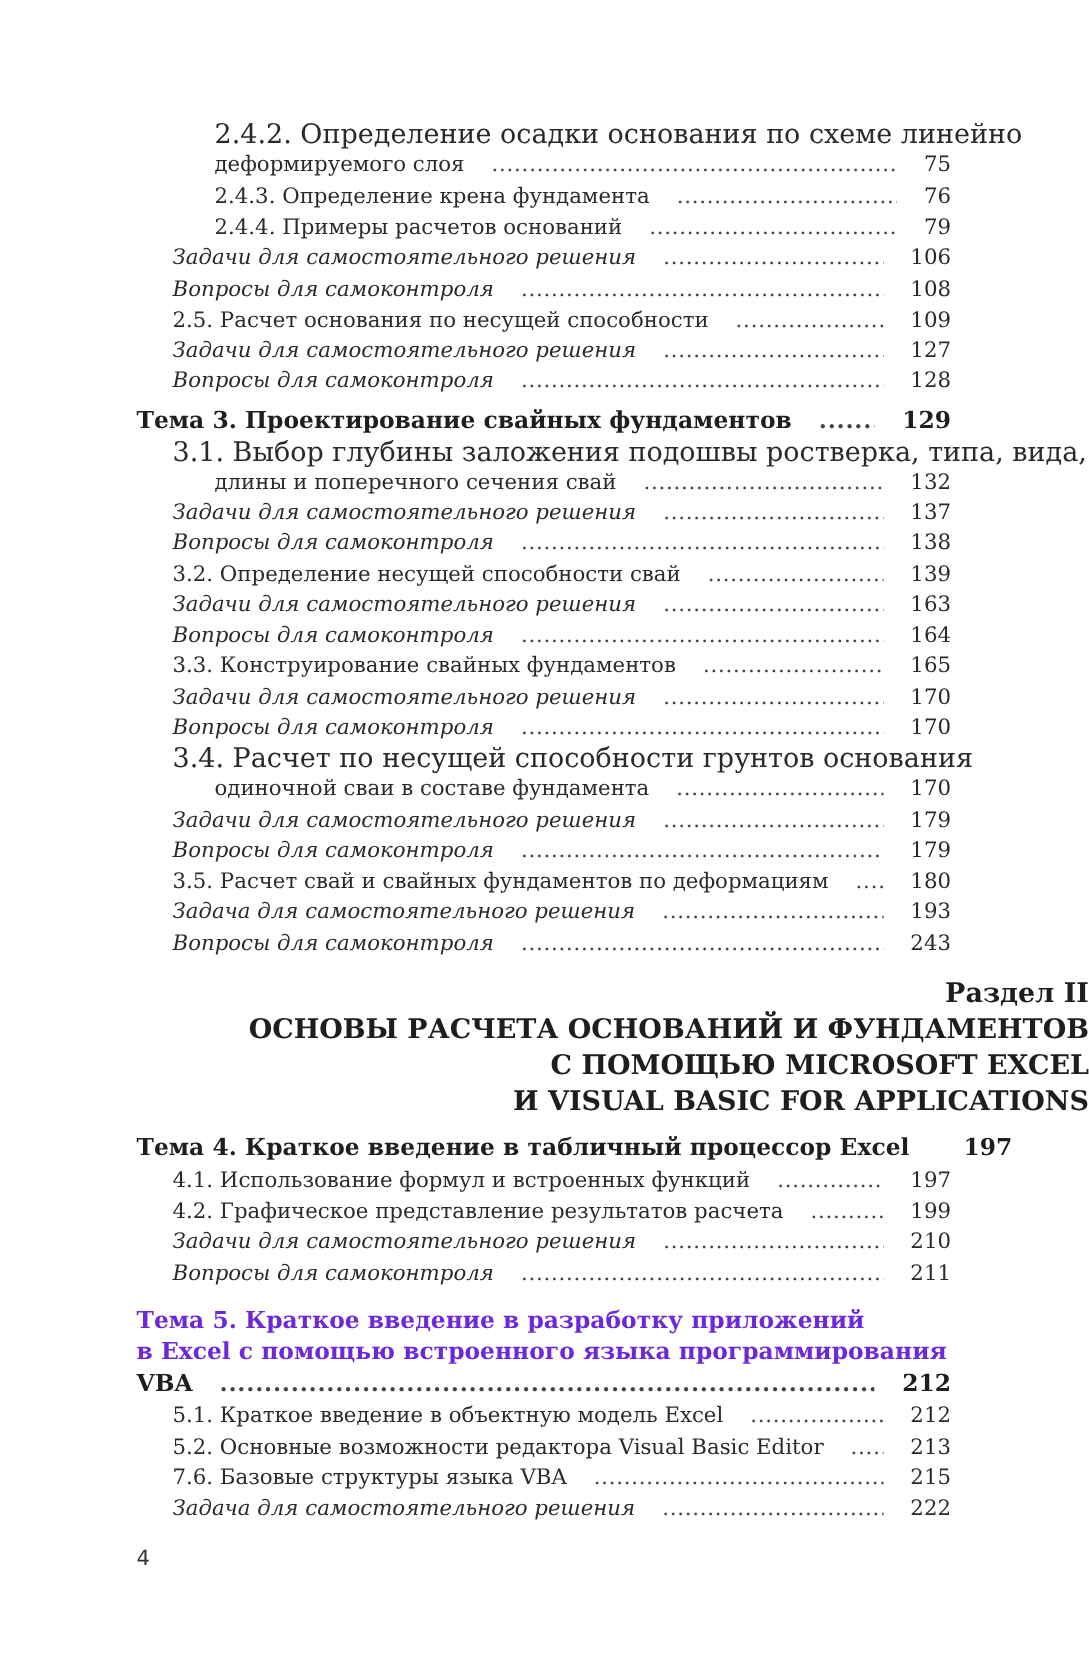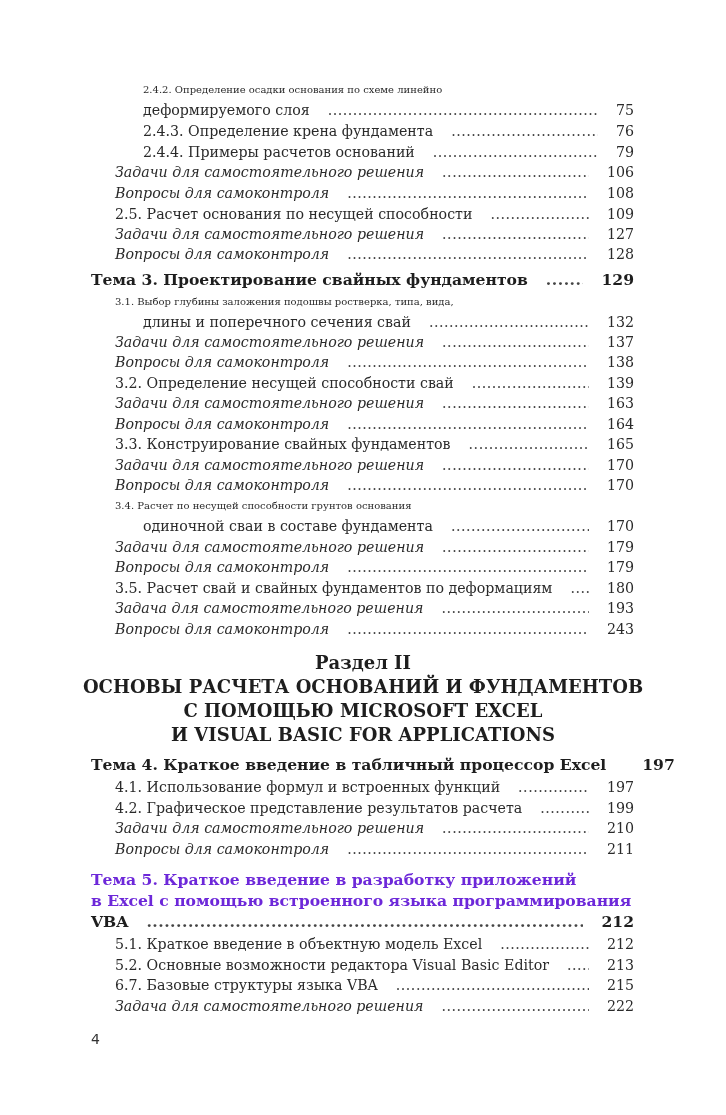--- a/index.html
+++ b/index.html
@@ -7,26 +7,26 @@
          font-family: "DejaVu Serif", "Liberation Serif", serif; color: #2a2a2a; }
   .toc { position: absolute; left: 0; top: 0; width: 726px; }
   .row { position: absolute; display: flex; align-items: baseline;
          font-size: 14.2px; line-height: 20px; white-space: nowrap; right: 92px; gap: 16px; }
   .row .t { flex: 0 0 auto; }
   .row .dots { flex: 1 1 auto; overflow: hidden; margin: 0 2px; color: #444; letter-spacing: 0.5px; }
   .row .dots::before { content: "........................................................................................................................................................................................................................................"; }
   .row .p { flex: 0 0 auto; text-align: center; }
   .row.it .t { font-style: italic; }
   .row.bold { font-weight: bold; font-size: 15.6px; color: #1e1e1e; }
-  .plain { position: absolute; font-size: 10px; line-height: 20px; white-space: nowrap; }
+  .plain { position: absolute; font-size: 18px; line-height: 20px; white-space: nowrap; }
   .plain.bold { font-weight: bold; font-size: 15.6px; color: #6d28d9; }
   .lvl0 { left: 91px; }
   .lvl1 { left: 115px; }
   .lvl2 { left: 143px; }
-  .section { position: absolute; left: 0; width: 726px; text-align: center;
+  .section { position: absolute; left: 0; width: 726px; text-align: right;
              font-size: 18px; line-height: 23px; font-weight: bold; color: #1e1e1e; }
   .pagenum { position: absolute; left: 91px; top: 1031px; font-family: "DejaVu Sans", "Liberation Sans", sans-serif;
              font-size: 14px; color: #333; }
 </style>
 </head>
 <body>
 
 <div class="toc">
 
   <div class="plain lvl2" style="top:80px">2.4.2. Определение осадки основания по схеме линейно</div>
@@ -196,21 +196,21 @@
     <span class="t">5.1. Краткое введение в объектную модель Excel</span>
       <span class="dots"></span>
       <span class="p">212</span>
   </div>
   <div class="row lvl1" style="top:955px">
     <span class="t">5.2. Основные возможности редактора Visual Basic Editor</span>
       <span class="dots"></span>
       <span class="p">213</span>
   </div>
   <div class="row lvl1" style="top:975px">
-    <span class="t">6.7. Базовые структуры языка VBA</span>
+    <span class="t">7.6. Базовые структуры языка VBA</span>
       <span class="dots"></span>
       <span class="p">215</span>
   </div>
   <div class="row lvl1 it" style="top:996px">
     <span class="t">Задача для самостоятельного решения</span>
       <span class="dots"></span>
       <span class="p">222</span>
   </div>
 </div>
 

